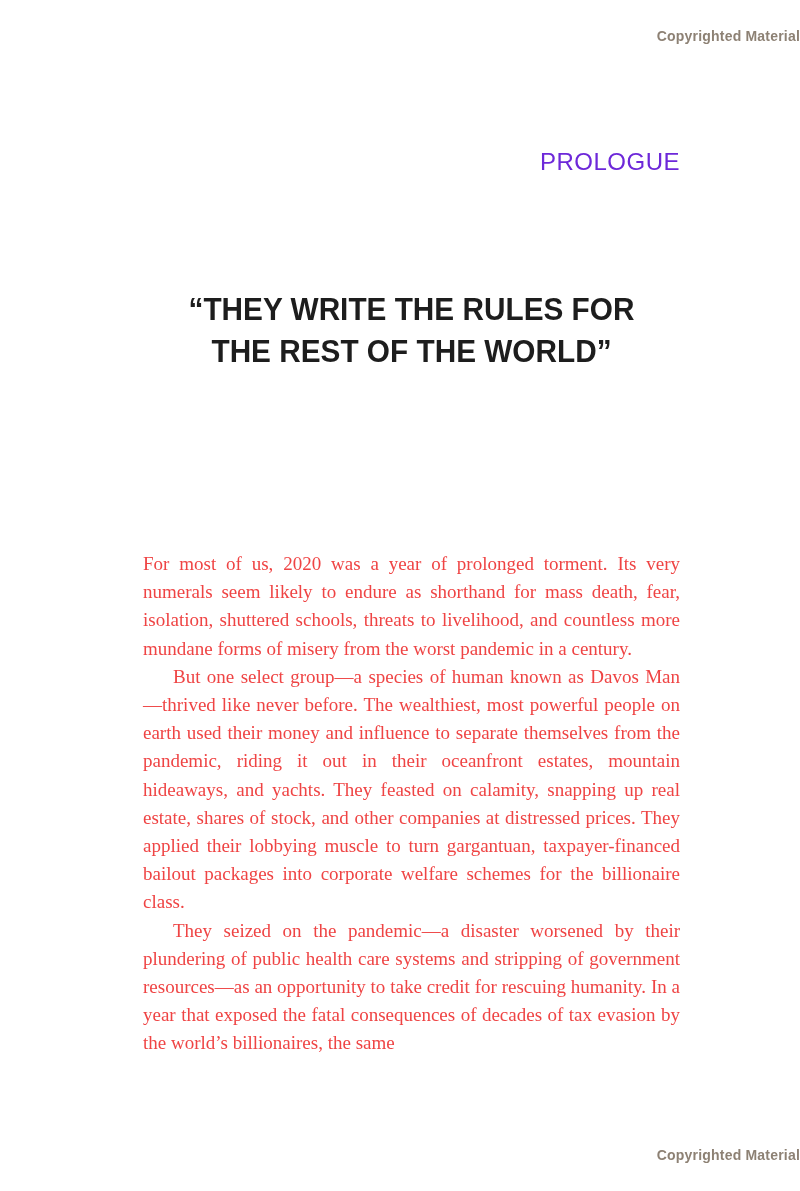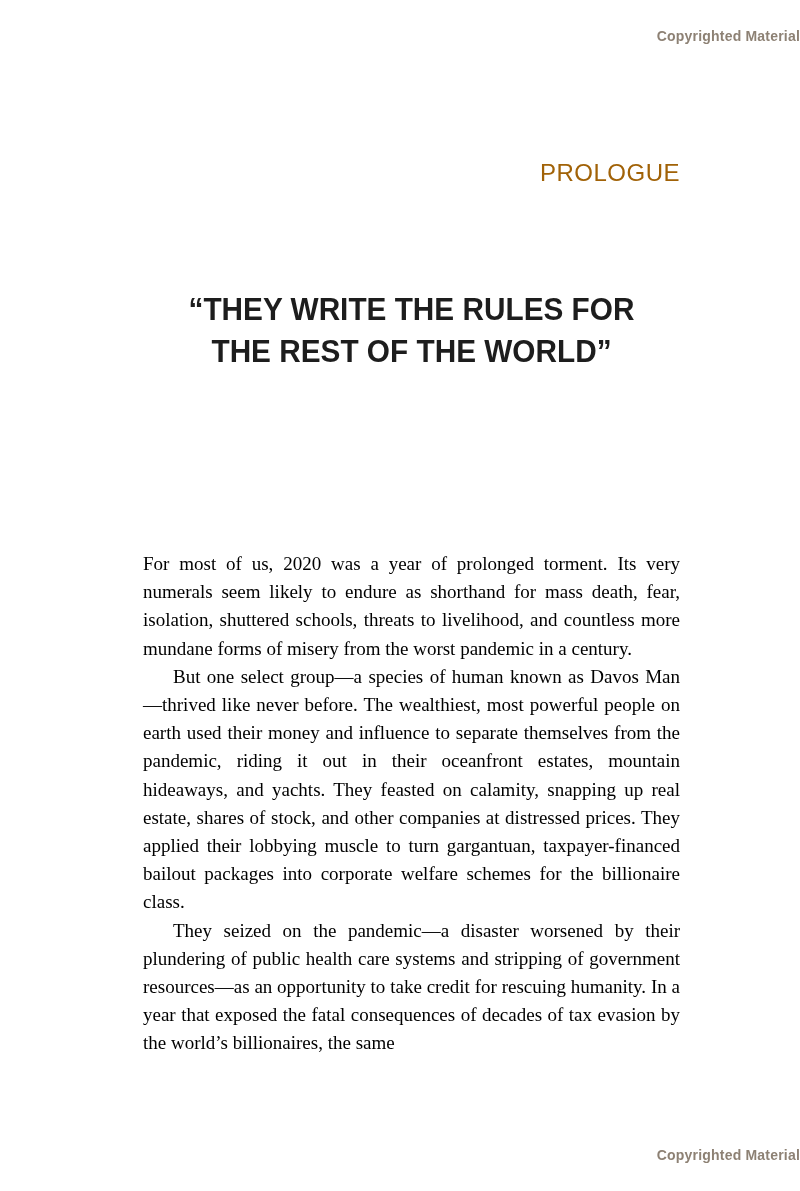--- a/index.html
+++ b/index.html
@@ -32,27 +32,27 @@
   .notice.bottom { top: 1147px; }
   .content {
     position: absolute;
     left: 143px;
     top: 0;
     width: 537px;
     height: 100%;
   }
   .section-label {
     position: absolute;
-    top: 159px;
+    top: 148px;
     right: 0;
     font-family: "Liberation Sans", sans-serif;
     font-size: 24px;
     font-weight: 400;
     letter-spacing: 0.5px;
-    color: #a16207;
+    color: #6d28d9;
   }
   .chapter-title {
     position: absolute;
     top: 288px;
     left: 0;
     width: 100%;
     margin: 0;
     text-align: center;
     font-family: "Liberation Sans", sans-serif;
     font-weight: 700;
@@ -65,21 +65,21 @@
   }
   .chapter-title .line { display: block; }
   .body-text {
     position: absolute;
     top: 550px;
     left: 0;
     width: 100%;
     font-family: "Liberation Serif", serif;
     font-size: 19px;
     line-height: 28.2px;
-    color: #000000;
+    color: #ef4444;
     text-align: justify;
   }
   .body-text p { margin: 0; padding: 0; }
   .body-text p.indent { text-indent: 30px; }
 </style>
 </head>
 <body>
 
 <div class="page">
 

